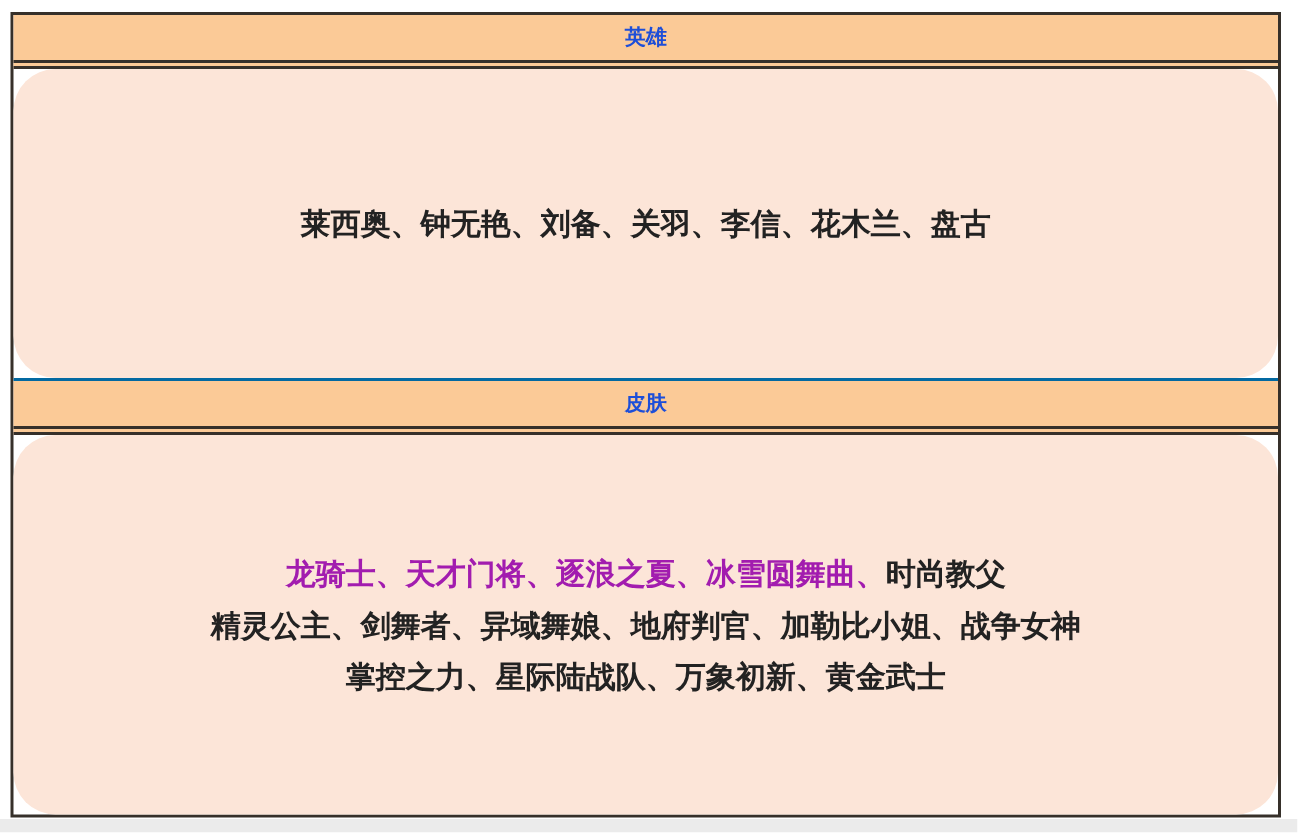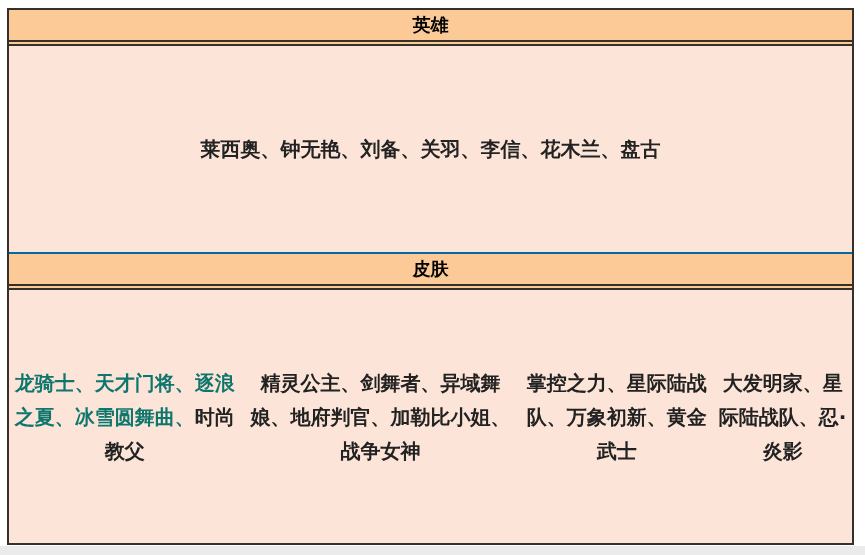--- a/index.html
+++ b/index.html
@@ -25,53 +25,54 @@
     border: 2px solid #36302a;
     display: flex;
     flex-direction: column;
     box-sizing: border-box;
   }
   .section-header {
     background: #fbca97;
     height: 30px;
     line-height: 30px;
     text-align: center;
-    font-size: 18px;
+    font-size: 14px;
     font-weight: 700;
-    color: #000000;
+    color: #1d4ed8;
     border-bottom: 6px double #36302a;
   }
   .section-header.second {
     border-top: 2px solid #0369a1;
   }
   .section-body {
     background: #fce5d8;
     display: flex;
-    flex-direction: row;
+    flex-direction: column;
     justify-content: center;
     align-items: center;
     text-align: center;
     color: #222222;
     font-size: 20px;
     font-weight: 600;
+    border-radius: 28px;
   }
   .section-body.heroes {
     height: 206px;
   }
   .section-body.skins {
     height: 253px;
   }
   .heroes .line {
     line-height: 37px;
   }
   .skins .line {
     line-height: 34px;
   }
   .highlight {
-    color: #0f766e;
+    color: #a21caf;
     font-family: Liberation Serif, serif;
   }
   .bottom-strip {
     position: absolute;
     left: 0;
     bottom: 0;
     width: 865px;
     height: 9px;
     background: #ebebeb;
   }
@@ -91,18 +92,17 @@
     </div>
 
     <div class="section-header second">
       <span>皮肤</span>
     </div>
 
     <div class="section-body skins">
       <div class="line"><span class="highlight">龙骑士、天才门将、逐浪之夏、冰雪圆舞曲、</span><span>时尚教父</span></div>
       <div class="line">精灵公主、剑舞者、异域舞娘、地府判官、加勒比小姐、战争女神</div>
       <div class="line">掌控之力、星际陆战队、万象初新、黄金武士</div>
-      <div class="line">大发明家、星际陆战队、忍·炎影</div>
     </div>
 
   </div>
   <div class="bottom-strip"></div>
 </div>
 
 </body></html>

